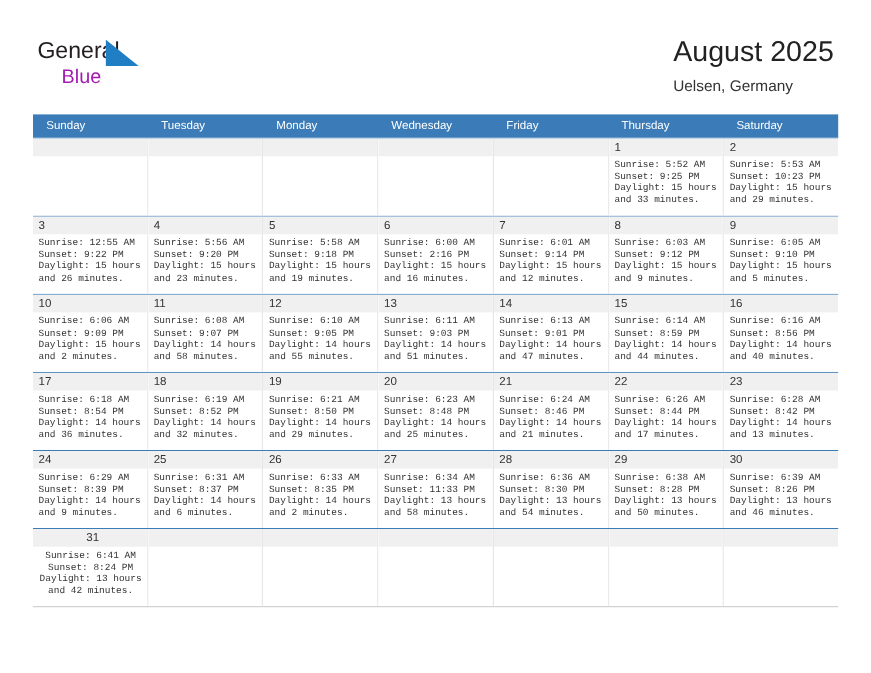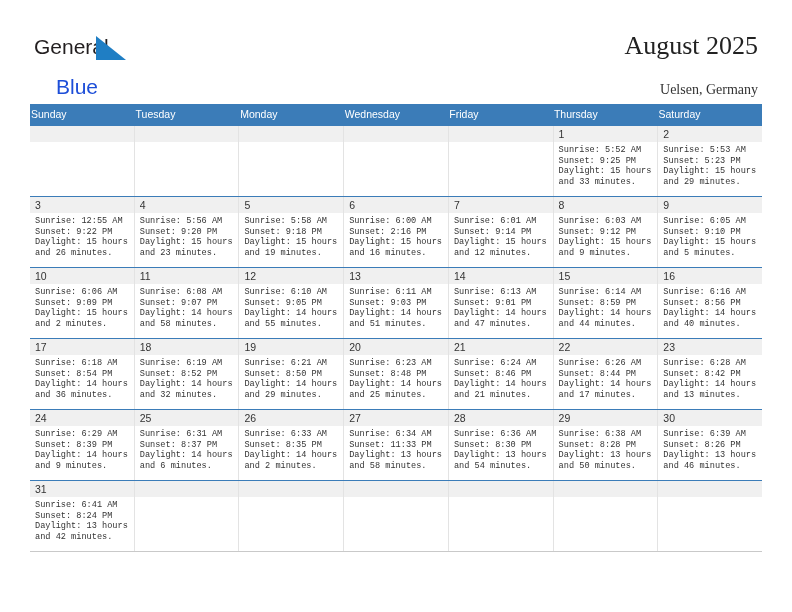--- a/index.html
+++ b/index.html
@@ -42,82 +42,80 @@
     position: relative;
     display: block;
     font-size: 21px;
     line-height: 22px;
     color: #231f20;
     letter-spacing: 0px;
     height: 22px;
   }
   .brand-row2 {
     display: block;
-    font-size: 21px;
+    font-size: 18px;
     line-height: 22px;
-    color: #1d4ed8;
+    color: #a21caf;
     margin-left: 22px;
     height: 22px;
-    margin-top: 18px;
   }
   .brand-tri {
     position: absolute;
     left: 62px;
     top: 6px;
     width: 32px;
     height: 24px;
   }
   .title-block {
-    text-align: right;
     padding-top: 0px;
-    font-family: Liberation Serif, serif;
   }
   .cal-title {
     font-size: 26px;
     line-height: 32px;
     color: #222222;
     font-weight: normal;
     white-space: nowrap;
   }
   .cal-subtitle {
     font-size: 14px;
     line-height: 20px;
     color: #333333;
-    margin-top: 18px;
+    margin-top: 6px;
     white-space: nowrap;
   }
 
   
   .calendar {
     position: absolute;
     left: 30px;
     top: 104px;
     width: 732px;
   }
   .weekday-row {
     display: flex;
     background: #3b7cb8;
     height: 21px;
   }
   .weekday {
     flex: 1 1 0;
     color: #ffffff;
     font-size: 10.5px;
     line-height: 21px;
-    padding-left: 1px;
+    padding-left: 12px;
     box-sizing: border-box;
     white-space: nowrap;
   }
   .week-row {
     display: flex;
     border-top: 1.6px solid #3b7cb8;
     min-height: 70px;
   }
   .week-row.last {
     border-bottom: 1px solid #c9c9c9;
+    text-align: center;
   }
   .day-cell {
     flex: 1 1 0;
     box-sizing: border-box;
     border-right: 1px solid #e3e3e3;
     background: #ffffff;
     min-height: 70px;
     overflow: hidden;
   }
   .day-cell:last-child {
@@ -233,21 +231,21 @@
               <div>Sunrise: 5:52 AM</div>
               <div>Sunset: 9:25 PM</div>
               <div>Daylight: 15 hours</div>
               <div>and 33 minutes.</div>
             </div>
           </div>
           <div class="day-cell">
             <div class="day-num">2</div>
             <div class="day-body">
               <div>Sunrise: 5:53 AM</div>
-              <div>Sunset: 5:23 PM</div>
+              <div>Sunset: 10:23 PM</div>
               <div>Daylight: 15 hours</div>
               <div>and 29 minutes.</div>
             </div>
           </div>
         </div>
         <div class="week-row">
           <div class="day-cell">
             <div class="day-num">3</div>
             <div class="day-body">
               <div>Sunrise: 12:55 AM</div>

